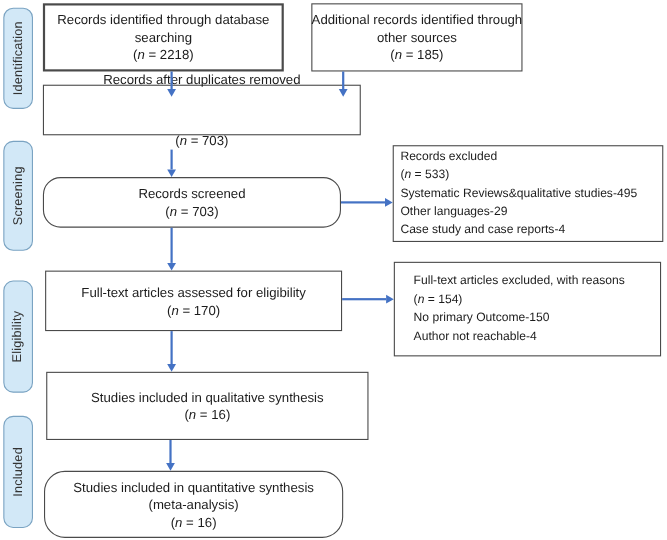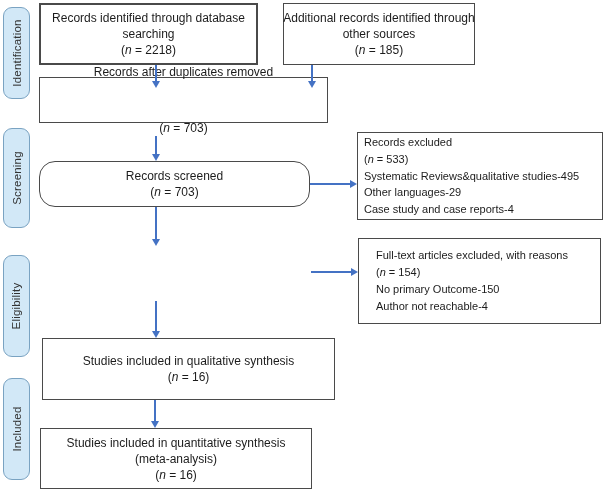--- a/index.html
+++ b/index.html
@@ -89,34 +89,38 @@
   </div>
 
   <div class="box side" style="left:357px;top:132px;width:246px;height:88px;padding:2px 3px 2px 6px;">
     <div class="bl">Records excluded</div>
     <div class="bl">(<i>n</i> = 533)</div>
     <div class="bl">Systematic Reviews&amp;qualitative studies-495</div>
     <div class="bl">Other languages-29</div>
     <div class="bl">Case study and case reports-4</div>
   </div>
 
+  <div class="box center" style="left:41px;top:246px;width:270px;height:55px;">
+    <div class="bl">Full-text articles assessed for eligibility</div>
+    <div class="bl">(<i>n</i> = 170)</div>
+  </div>
 
   <div class="box side" style="left:358px;top:238px;width:243px;height:86px;padding:2px 3px 2px 17px;">
     <div class="bl">Full-text articles excluded, with reasons</div>
     <div class="bl">(<i>n</i> = 154)</div>
     <div class="bl">No primary Outcome-150</div>
     <div class="bl">Author not reachable-4</div>
   </div>
 
   <div class="box center" style="left:42px;top:338px;width:293px;height:62px;">
     <div class="bl">Studies included in qualitative synthesis</div>
     <div class="bl">(<i>n</i> = 16)</div>
   </div>
 
-  <div class="box center" style="left:40px;top:428px;width:272px;height:61px;">
+  <div class="box center" style="left:40px;top:428px;width:272px;height:61px;border-radius:19px;">
     <div class="bl">Studies included in quantitative synthesis</div>
     <div class="bl">(meta-analysis)</div>
     <div class="bl">(<i>n</i> = 16)</div>
   </div>
 
   <div class="varrow" style="left:155px;top:65px;height:16px;"></div>
   <div class="varrow" style="left:311px;top:65px;height:16px;"></div>
   <div class="varrow" style="left:155px;top:136px;height:18px;"></div>
   <div class="varrow" style="left:155px;top:207px;height:32px;"></div>
   <div class="varrow" style="left:155px;top:301px;height:30px;"></div>

